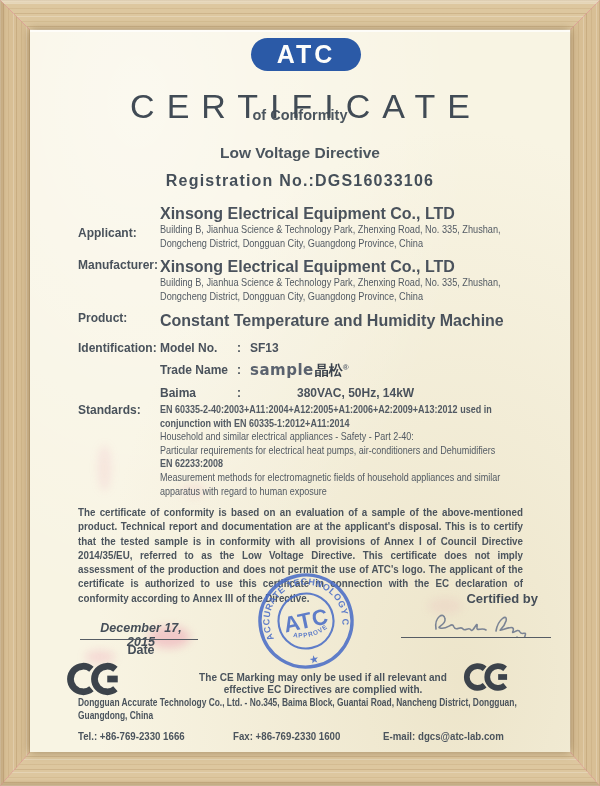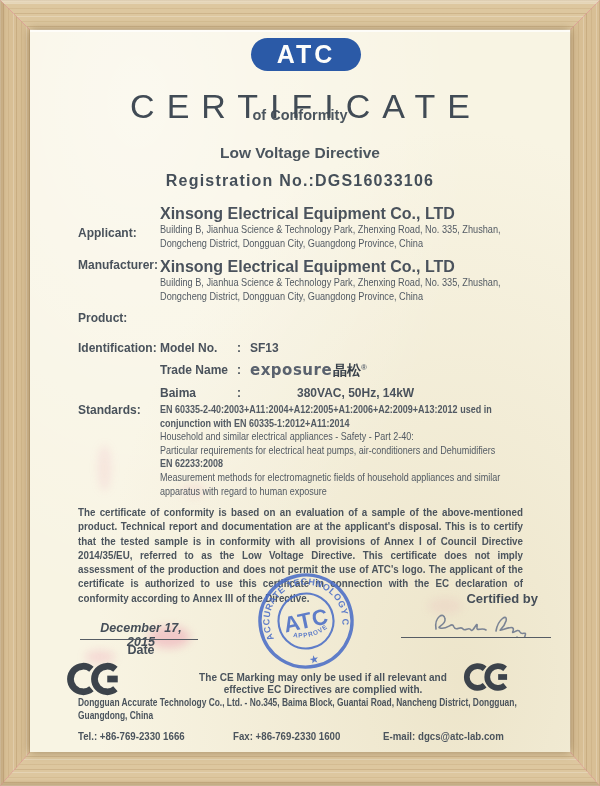--- a/index.html
+++ b/index.html
@@ -122,30 +122,31 @@
     </div>
 
     <div class="lbl" style="top:228px;">Manufacturer:</div>
     <div class="val bold" style="top:228px;">Xinsong Electrical Equipment Co., LTD</div>
     <div class="addr" style="top:246px;">
       <div>Building B, Jianhua Science &amp; Technology Park, Zhenxing Road, No. 335, Zhushan,</div>
       <div>Dongcheng District, Dongguan City, Guangdong Province, China</div>
     </div>
 
     <div class="lbl" style="top:281px;">Product:</div>
+    <div class="val bold" style="top:282px;">Constant Temperature and Humidity Machine</div>
 
     <div class="lbl" style="top:311px;">Identification:</div>
     <div class="idname" style="top:311px;">Model No.</div>
     <div class="idcolon" style="top:311px;">:</div>
     <div class="idval" style="top:311px;">SF13</div>
 
     <div class="idname" style="top:333px;">Trade Name</div>
     <div class="idcolon" style="top:333px;">:</div>
     <div class="idval trade" style="top:331px;">
-      <span class="semsong">exposure</span><span class="cjk">晶松</span><sup>®</sup>
+      <span class="semsong">sample</span><span class="cjk">晶松</span><sup>®</sup>
     </div>
 
     <div class="idname" style="top:356px;">Baima</div>
     <div class="idcolon" style="top:356px;">:</div>
     <div class="idval" style="top:356px;margin-left:47px;">380VAC, 50Hz, 14kW</div>
 
     <div class="lbl" style="top:373px;">Standards:</div>
     <div class="stds">
       <div class="bold">EN 60335-2-40:2003+A11:2004+A12:2005+A1:2006+A2:2009+A13:2012 used in</div>
       <div class="bold">conjunction with EN 60335-1:2012+A11:2014</div>

